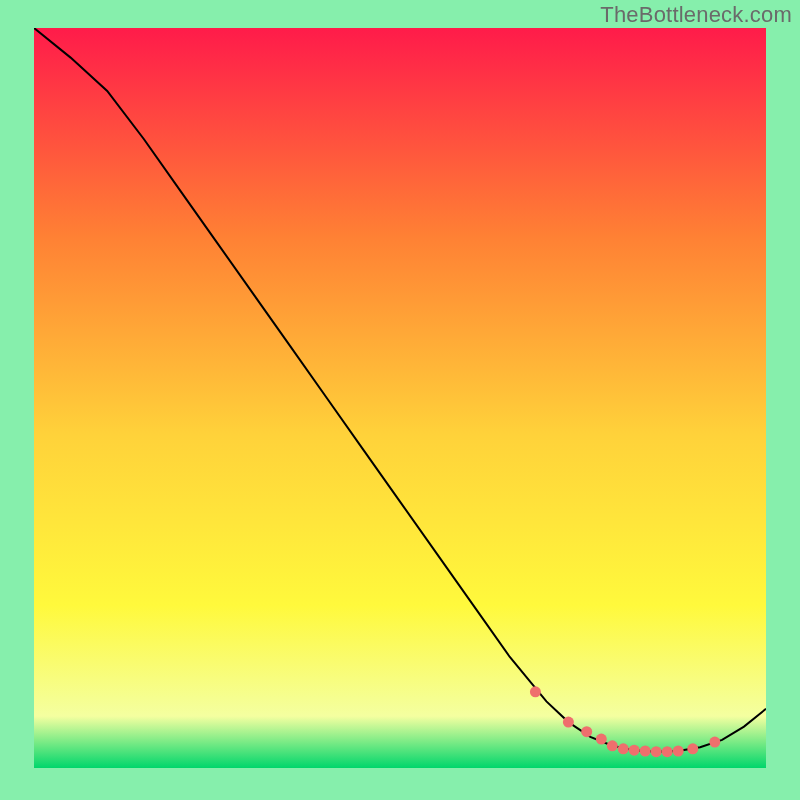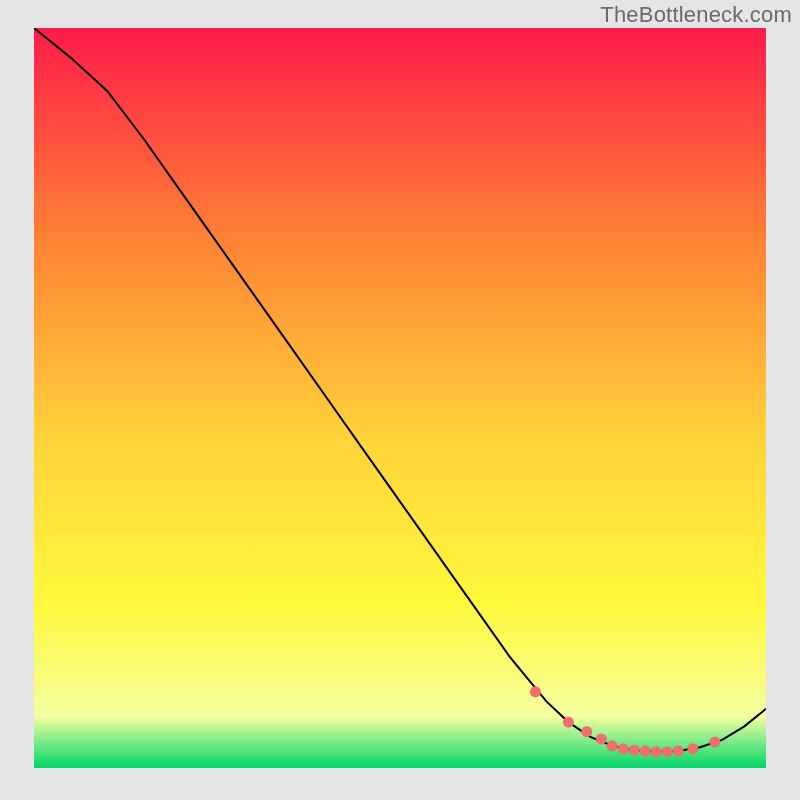--- a/index.html
+++ b/index.html
@@ -8,21 +8,21 @@
     width: 800px;
     height: 800px;
     background: #000;
     font-family: Arial, Helvetica, sans-serif;
     overflow: hidden;
   }
   .frame {
     position: relative;
     width: 800px;
     height: 800px;
-    background: #e5e5e5;
+    background: #86efac;
   }
   .watermark {
     position: absolute;
     top: 2px;
     right: 8px;
     color: #6a6a6a;
     font-size: 22px;
     font-weight: 500;
     letter-spacing: 0.2px;
     user-select: none;

